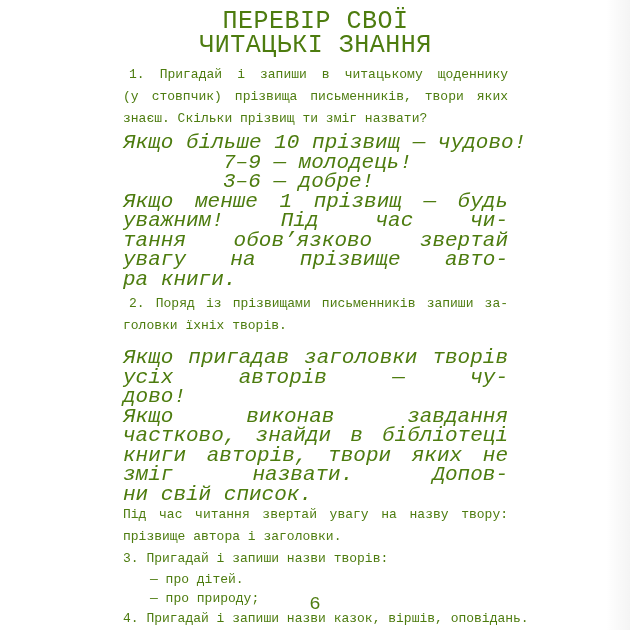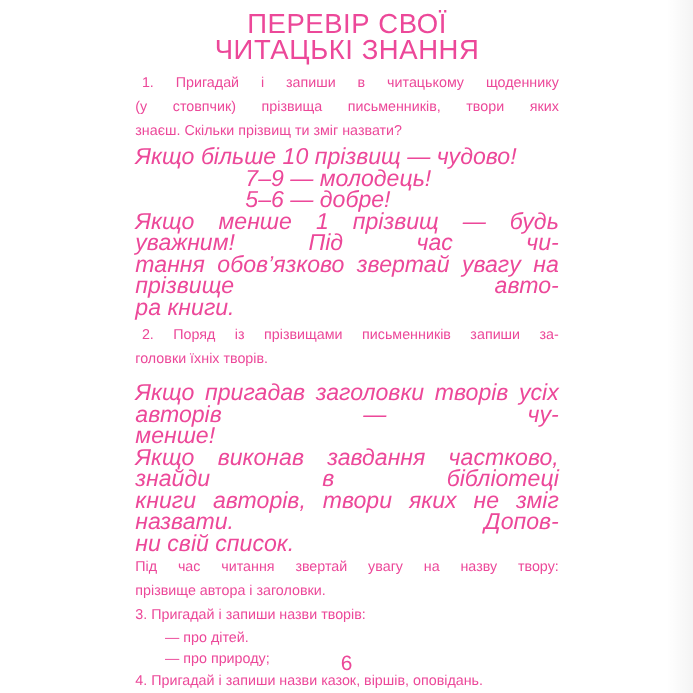--- a/index.html
+++ b/index.html
@@ -1,21 +1,21 @@
 <!DOCTYPE html>
 <html lang="uk"><head>
 <meta charset="utf-8">
 <style>
   html,body{margin:0;padding:0;}
   .page{
     position:relative;
     width:630px;height:630px;
     background:#ffffff;
-    font-family:Liberation Sans, sans-serif;
-    color:#ec4899;
+    font-family:Liberation Mono, monospace;
+    color:#4d7c0f;
     overflow:hidden;
   }
   
   .page::after{
     content:"";
     position:absolute;top:0;right:0;width:24px;height:100%;
     background:linear-gradient(to right, rgba(0,0,0,0), rgba(0,0,0,0.045));
     pointer-events:none;
   }
   .column{
@@ -63,34 +63,34 @@
 
     <div class="task mt6">
       <div class="line j fi">1. Пригадай і запиши в читацькому щоденнику</div>
       <div class="line j">(у стовпчик) прізвища письменників, твори яких</div>
       <div class="line">знаєш. Скільки прізвищ ти зміг назвати?</div>
     </div>
 
     <div class="note mt3">
       <div class="line">Якщо більше 10 прізвищ — чудово!</div>
       <div class="line ind">7–9 — молодець!</div>
-      <div class="line ind">5–6 — добре!</div>
+      <div class="line ind">3–6 — добре!</div>
       <div class="line j">Якщо менше 1 прізвищ — будь уважним! Під час чи-</div>
       <div class="line j">тання обов’язково звертай увагу на прізвище авто-</div>
       <div class="line">ра книги.</div>
     </div>
 
     <div class="task mt8">
       <div class="line j fi">2. Поряд із прізвищами письменників запиши за-</div>
       <div class="line">головки їхніх творів.</div>
     </div>
 
     <div class="note mt11">
       <div class="line j">Якщо пригадав заголовки творів усіх авторів — чу-</div>
-      <div class="line">менше!</div>
+      <div class="line">дово!</div>
       <div class="line j">Якщо виконав завдання частково, знайди в бібліотеці</div>
       <div class="line j">книги авторів, твори яких не зміг назвати. Допов-</div>
       <div class="line">ни свій список.</div>
     </div>
 
     <div class="task mt16">
       <div class="line j">Під час читання звертай увагу на назву твору:</div>
       <div class="line">прізвище автора і заголовки.</div>
     </div>
 

